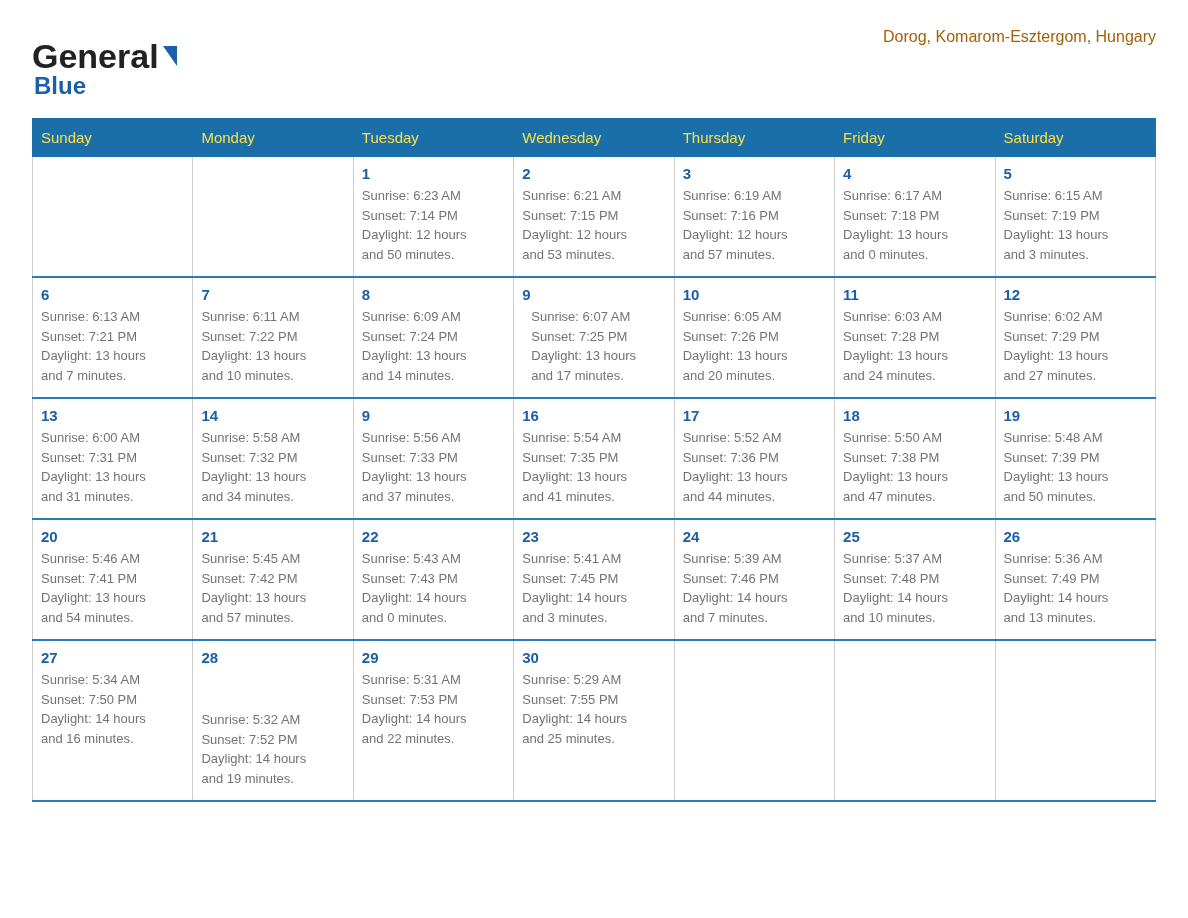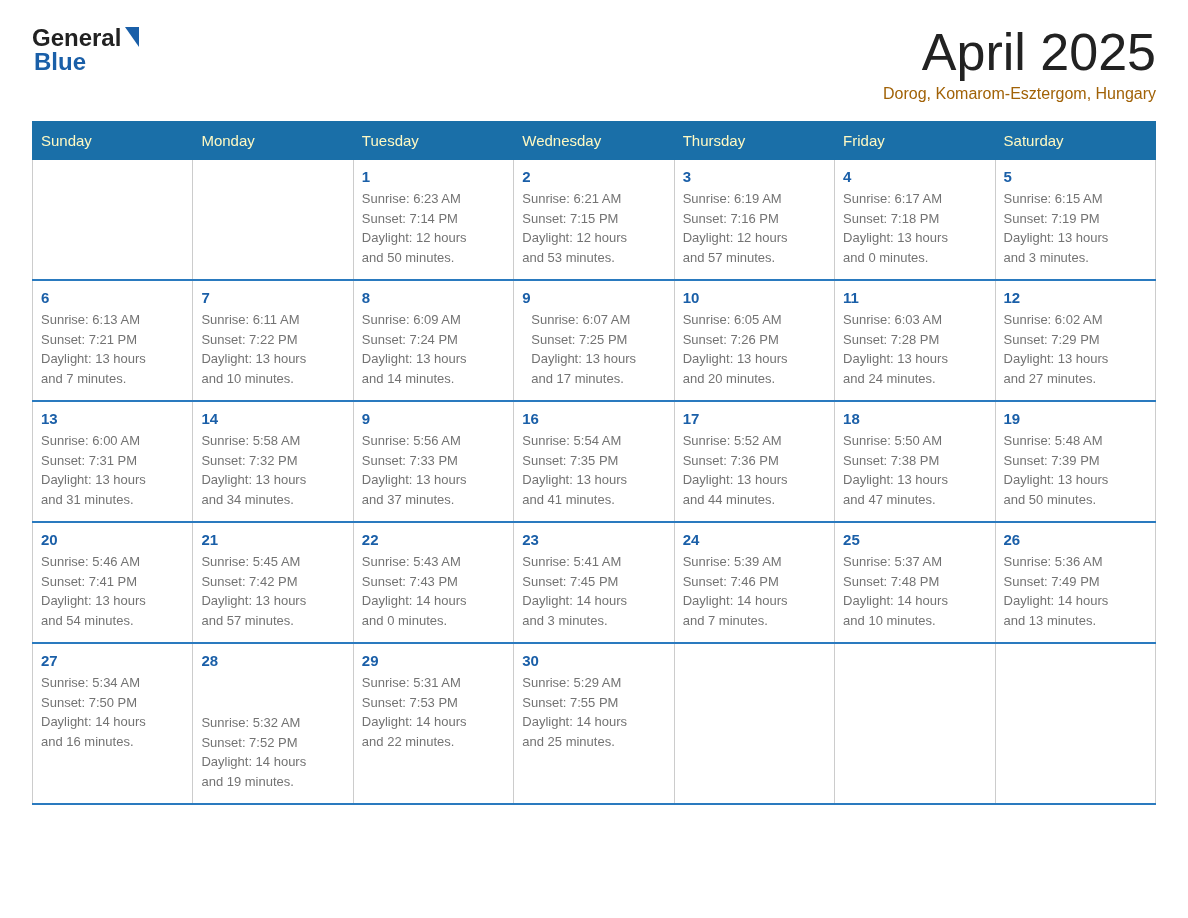--- a/index.html
+++ b/index.html
@@ -16,23 +16,24 @@
       margin-bottom: 18px;
     }
     .logo {
       display: flex;
       flex-direction: column;
       align-items: flex-start;
     }
     .logo-top {
       display: flex;
       align-items: center;
-      font-size: 24px;
+      font-size: 34px;
       font-weight: bold;
       color: #222;
+      margin-top: 13px;
     }
     .logo-general { color: #222; }
     .logo-arrow {
       display: inline-block;
       width: 0; height: 0;
       border-left: 14px solid transparent;
       border-right: 0px solid transparent;
       border-top: 20px solid #1a5fa8;
       margin-left: 4px;
       margin-bottom: 2px;
@@ -57,21 +58,21 @@
       font-size: 16px;
       color: #a16207;
       margin-top: 4px;
     }
     table {
       width: 100%;
       border-collapse: collapse;
     }
     thead tr {
       background: #1a6fa8;
-      color: #fef9c3;
+      color: #fde047;
       margin-left: 15px;
     }
     thead th {
       padding: 10px 8px;
       font-size: 15px;
       font-weight: normal;
       text-align: left;
       border: 1px solid #1a6fa8;
     }
     tbody td {
@@ -106,21 +107,20 @@
 
 <div class="header">
   <div class="logo">
     <div class="logo-top">
       <span class="logo-general">General</span>
       <span class="logo-arrow"></span>
     </div>
     <div class="logo-blue">Blue</div>
   </div>
   <div class="header-right">
-    <div class="month-title">April 2025</div>
     <div class="location">Dorog, Komarom-Esztergom, Hungary</div>
   </div>
 </div>
 
 <table>
   <thead>
     <tr>
     <th>Sunday</th>
         <th>Monday</th>
         <th>Tuesday</th>

